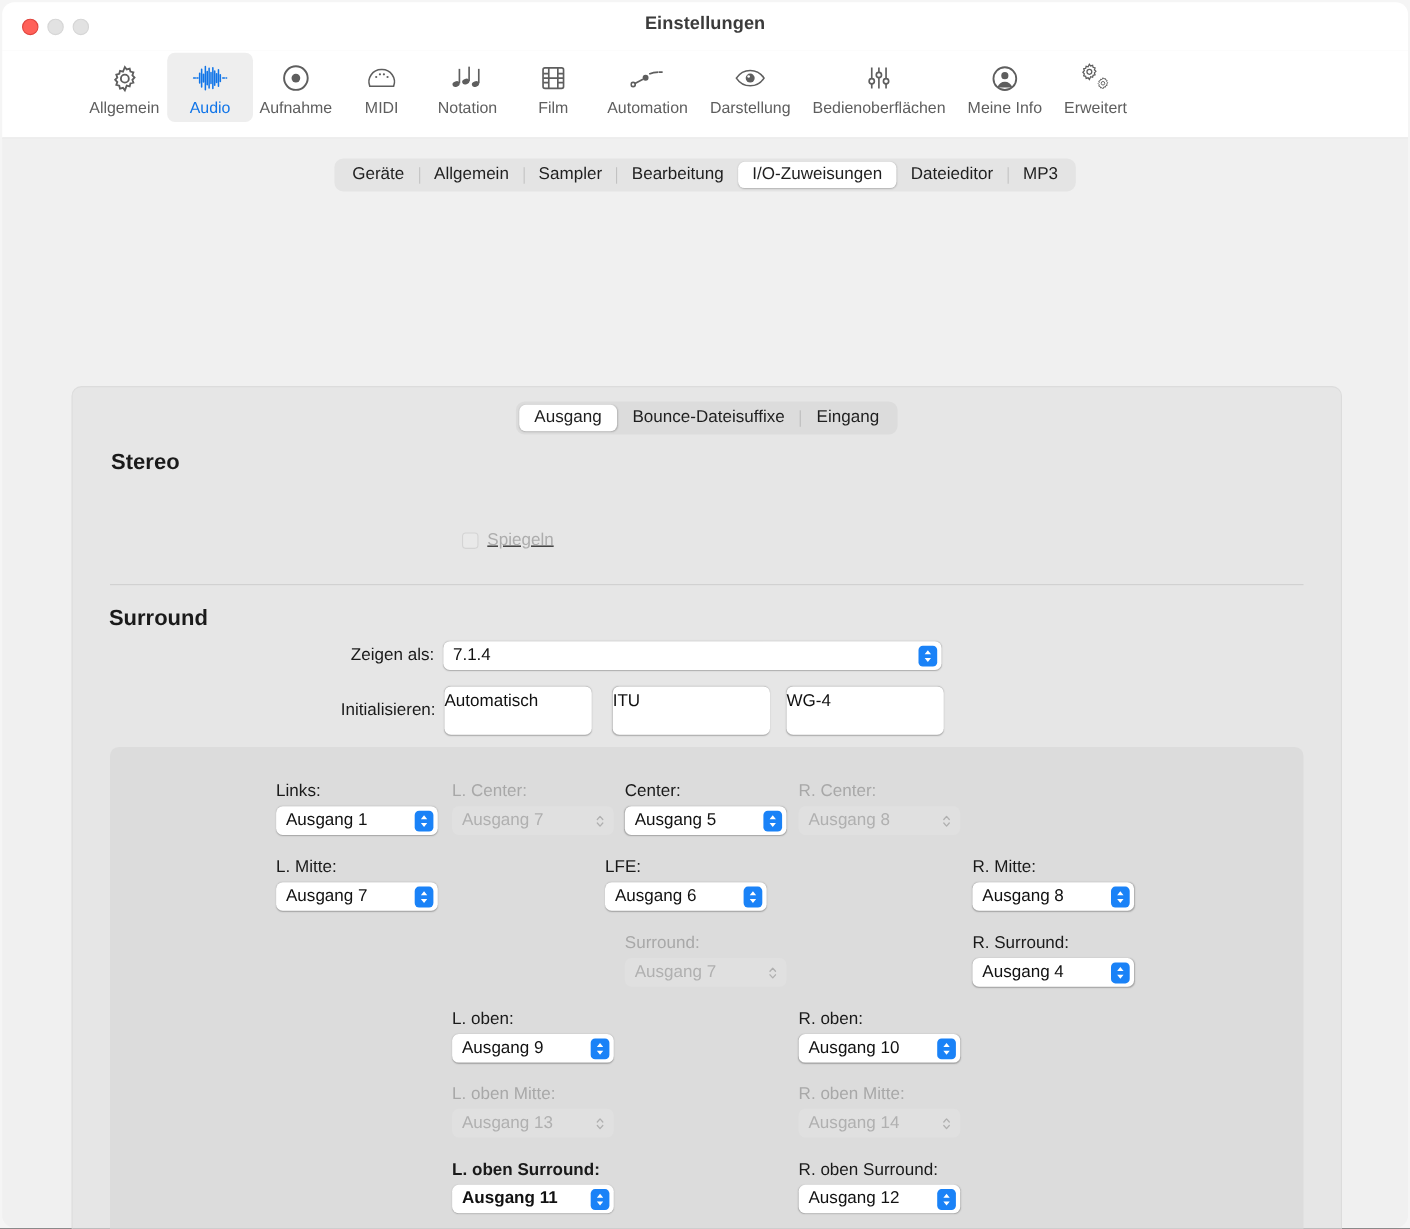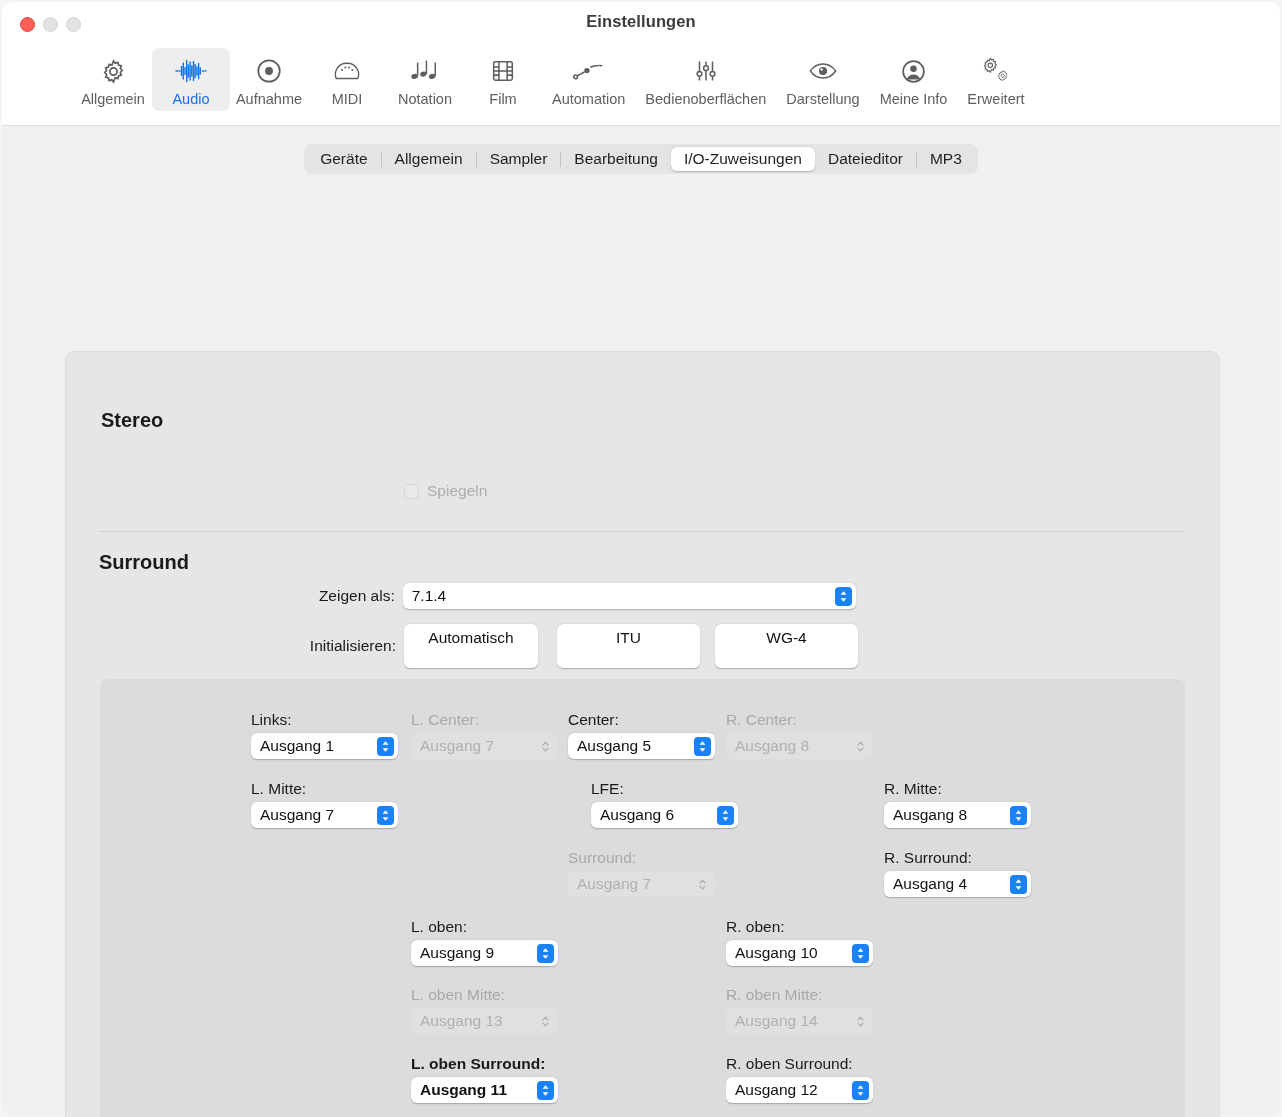--- a/index.html
+++ b/index.html
@@ -251,21 +251,21 @@
   .popup.disabled .pv { color: #b0b0b0; }
   .popup.disabled .chev { background: transparent; }
 
   
   .pbtn {
     background: #ffffff;
     border-radius: 6px;
     box-shadow: 0 0.5px 1.2px rgba(0,0,0,0.26);
     height: 44px;
     line-height: 28px;
-    text-align: center;
+    text-align: left;
     font-size: 15.5px;
     color: #111;
     cursor: default;
     box-sizing: border-box;
   }
 
   
   .cbox {
     width: 15px;
     height: 15px;
@@ -399,39 +399,39 @@
           <circle cx="13.9" cy="11.6" r="2.7" fill="#5e5e5e" stroke="none"></circle>
           <circle cx="2.6" cy="17.8" r="1.9"></circle>
           <path d="M26 6.6h3.4"></path>
         </svg>
       </span>
       <span class="tb-label">Automation</span>
     </div>
 
     <div class="tb-item w-auto">
       <span class="tb-icon">
+        <svg width="30" height="24" viewBox="0 0 30 24" fill="none" stroke="#5e5e5e" stroke-width="1.4">
+          <path d="M2.4 12C5.6 7.2 10 5 15 5s9.4 2.2 12.6 7c-3.2 4.8-7.6 7-12.6 7S5.6 16.8 2.4 12z"></path>
+          <circle cx="15" cy="12" r="4.1" fill="#5e5e5e" stroke="none"></circle>
+          <circle cx="13.6" cy="10.5" r="1.2" fill="#fff" stroke="none"></circle>
+        </svg>
+      </span>
+      <span class="tb-label">Darstellung</span>
+    </div>
+
+    <div class="tb-item w-auto">
+      <span class="tb-icon">
         <svg width="26" height="26" viewBox="0 0 24 24" fill="none" stroke="#5e5e5e" stroke-width="1.4">
           <path d="M6 3.2v17.6M12 3.2v17.6M18 3.2v17.6"></path>
           <circle cx="6" cy="14.6" r="2.2" fill="#fff"></circle>
           <circle cx="12" cy="9.4" r="2.2" fill="#fff"></circle>
           <circle cx="18" cy="14.6" r="2.2" fill="#fff"></circle>
         </svg>
       </span>
       <span class="tb-label">Bedienoberflächen</span>
-    </div>
-
-    <div class="tb-item w-auto">
-      <span class="tb-icon">
-        <svg width="30" height="24" viewBox="0 0 30 24" fill="none" stroke="#5e5e5e" stroke-width="1.4">
-          <path d="M2.4 12C5.6 7.2 10 5 15 5s9.4 2.2 12.6 7c-3.2 4.8-7.6 7-12.6 7S5.6 16.8 2.4 12z"></path>
-          <circle cx="15" cy="12" r="4.1" fill="#5e5e5e" stroke="none"></circle>
-          <circle cx="13.6" cy="10.5" r="1.2" fill="#fff" stroke="none"></circle>
-        </svg>
-      </span>
-      <span class="tb-label">Darstellung</span>
     </div>
 
     <div class="tb-item w-auto">
       <span class="tb-icon">
         <svg width="27" height="27" viewBox="0 0 24 24" fill="none" stroke="#5e5e5e" stroke-width="1.5">
           <circle cx="12" cy="12" r="9.2"></circle>
           <circle cx="12" cy="9.6" r="2.9" fill="#5e5e5e" stroke="none"></circle>
           <path d="M5.9 19.1c1.1-3 3.4-4.5 6.1-4.5s5 1.5 6.1 4.5" fill="#5e5e5e" stroke="none"></path>
         </svg>
       </span>
@@ -469,25 +469,33 @@
         <div class="tab">Bearbeitung</div>
         <div class="tab active">I/O-Zuweisungen</div>
         <div class="tab">Dateieditor</div>
         <div class="tabsep"></div>
         <div class="tab">MP3</div>
       </div>
     </div>
 
     <div class="panel">
 
+      <div class="segwrap">
+        <div class="segbar">
+          <div class="seg active">Ausgang</div>
+          <div class="seg">Bounce-Dateisuffixe</div>
+          <div class="segsep"></div>
+          <div class="seg">Eingang</div>
+        </div>
+      </div>
 
       <div class="sect-title" style="left:35px; top:57px;">Stereo</div>
 
 
-      <div class="frow" style="left:0px; top:130px; width:790px;">
+      <div class="frow" style="left:16px; top:130px; width:790px;text-decoration:underline;">
         <div style="width:330px;"></div>
         <div style="margin-left:8px; display:flex; align-items:center;">
           <span class="cbox"></span>
           <span class="cb-label">Spiegeln</span>
         </div>
       </div>
 
       <div class="divider" style="left:34px; top:179px; width:1085px;"></div>
 
       <div class="sect-title" style="left:33px; top:199px;">Surround</div>
@@ -569,21 +577,21 @@
         <div class="popup grid">
           <span class="pv">Ausgang 7</span>
           <span class="chev">
             <svg width="9" height="13" viewBox="0 0 9 13" fill="#fff">
                 <path d="M4.5 1.2 7.4 4.8H1.6zM4.5 11.8 1.6 8.2h5.8z"></path>
               </svg>
           </span>
         </div>
       </div>
 
-      <div class="cellwrap" style="left:491px; top:101px;">
+      <div class="cellwrap" style="left:450px; top:101px;">
         <div class="cell-label">LFE:</div>
         <div class="popup grid">
           <span class="pv">Ausgang 6</span>
           <span class="chev">
             <svg width="9" height="13" viewBox="0 0 9 13" fill="#fff">
                 <path d="M4.5 1.2 7.4 4.8H1.6zM4.5 11.8 1.6 8.2h5.8z"></path>
               </svg>
           </span>
         </div>
       </div>

